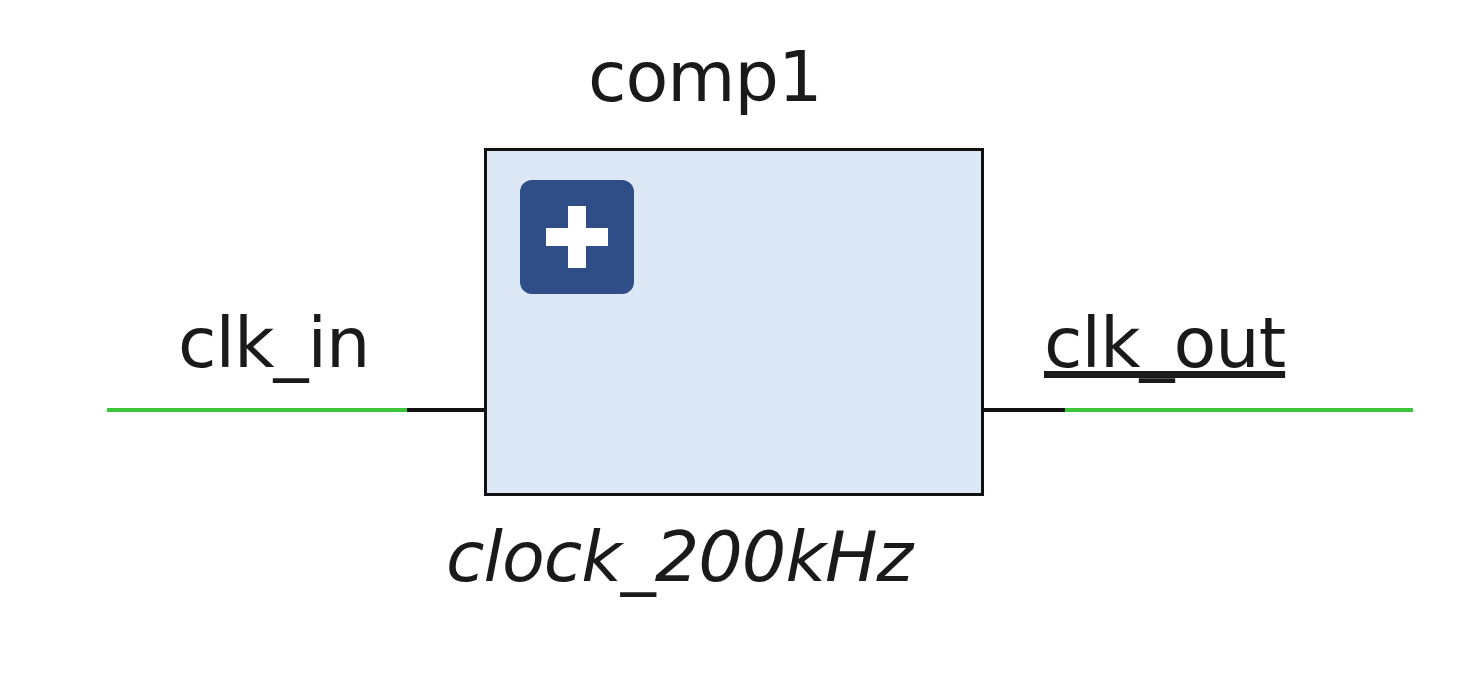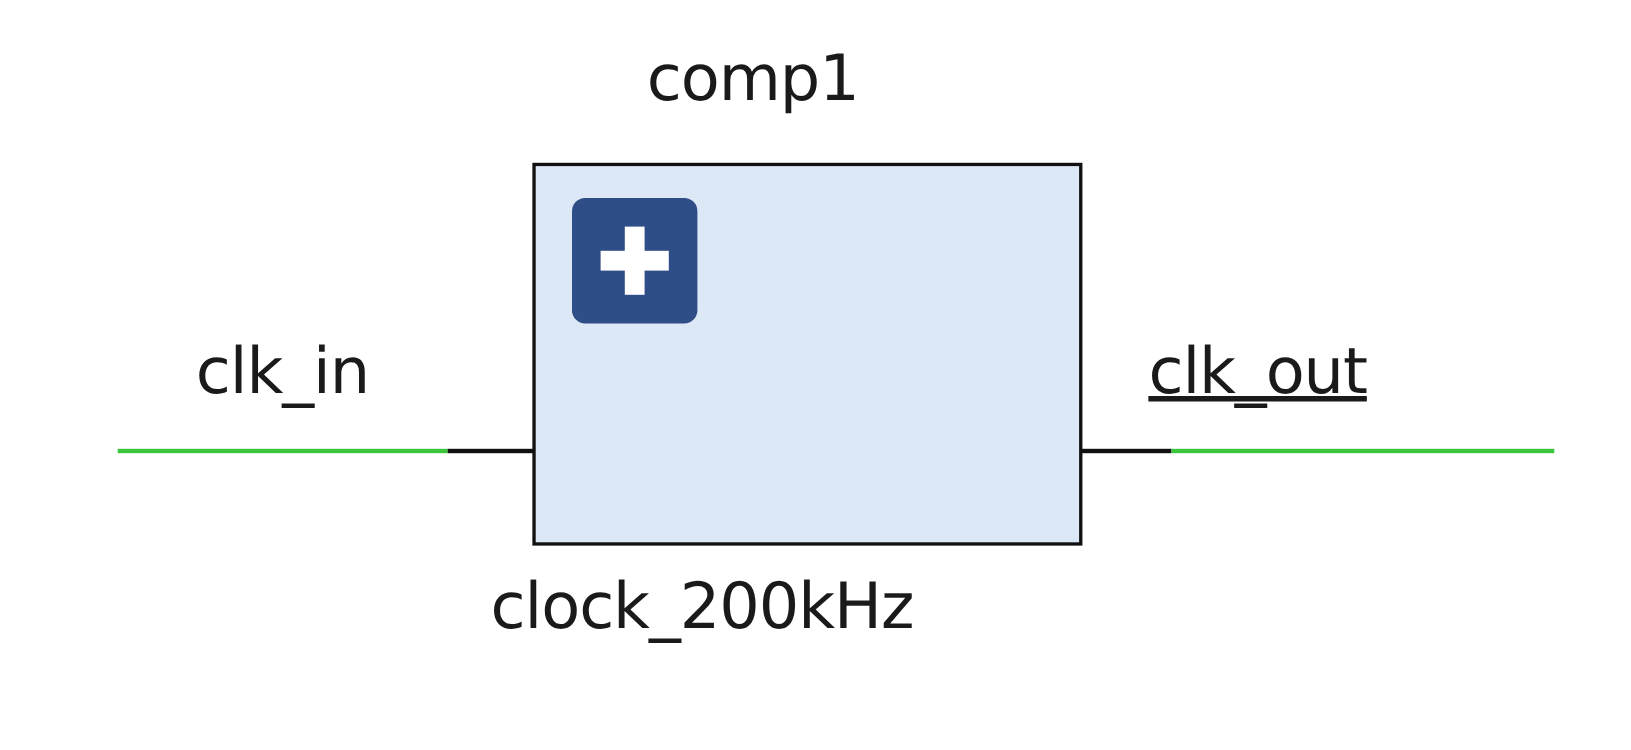--- a/index.html
+++ b/index.html
@@ -1,19 +1,19 @@
 <!DOCTYPE html>
 <html><head>
 <meta charset="utf-8">
 <style>
   html, body { margin:0; padding:0; background:#ffffff; }
   body { width:1483px; height:682px; position:relative; overflow:hidden;
          font-family:"DejaVu Sans","Liberation Sans",sans-serif; color:#1a1a1a; }
   .abs { position:absolute; }
-  .label { position:absolute; font-size:58px; line-height:1; white-space:nowrap; letter-spacing:-1px; }
+  .label { position:absolute; font-size:70px; line-height:1; white-space:nowrap; letter-spacing:-1px; }
   .block { left:484px; top:148px; width:494px; height:342px; background:#dde8f7;
            border:3px solid #111; box-sizing:content-box; }
   .expand { left:520px; top:180px; width:114px; height:114px; background:#2f4d86;
             border-radius:12px; }
   .expand .h { position:absolute; left:26px; top:48px; width:62px; height:18px; background:#fff; }
   .expand .v { position:absolute; left:48px; top:26px; width:18px; height:62px; background:#fff; }
   .wire { position:absolute; height:4px; }
 </style>
 </head>
 <body>
@@ -30,14 +30,14 @@
   </div>
 
   <div class="label" style="left:178px; top:308px;text-align:right;">clk_in</div>
   <div class="wire" style="left:107px; top:408px; width:300px; background:#3cc63c;"></div>
   <div class="wire" style="left:407px; top:408px; width:78px; background:#111;"></div>
 
   <div class="label" style="left:1044px; top:308px;text-decoration:underline;">clk_out</div>
   <div class="wire" style="left:983px; top:408px; width:82px; background:#111;"></div>
   <div class="wire" style="left:1065px; top:408px; width:348px; background:#3cc63c;"></div>
 
-  <div class="label" style="left:446px; top:522px;">clock_200kHz</div>
+  <div class="label" style="left:446px; top:522px;font-style:italic;">clock_200kHz</div>
 </div>
 
 </body></html>

